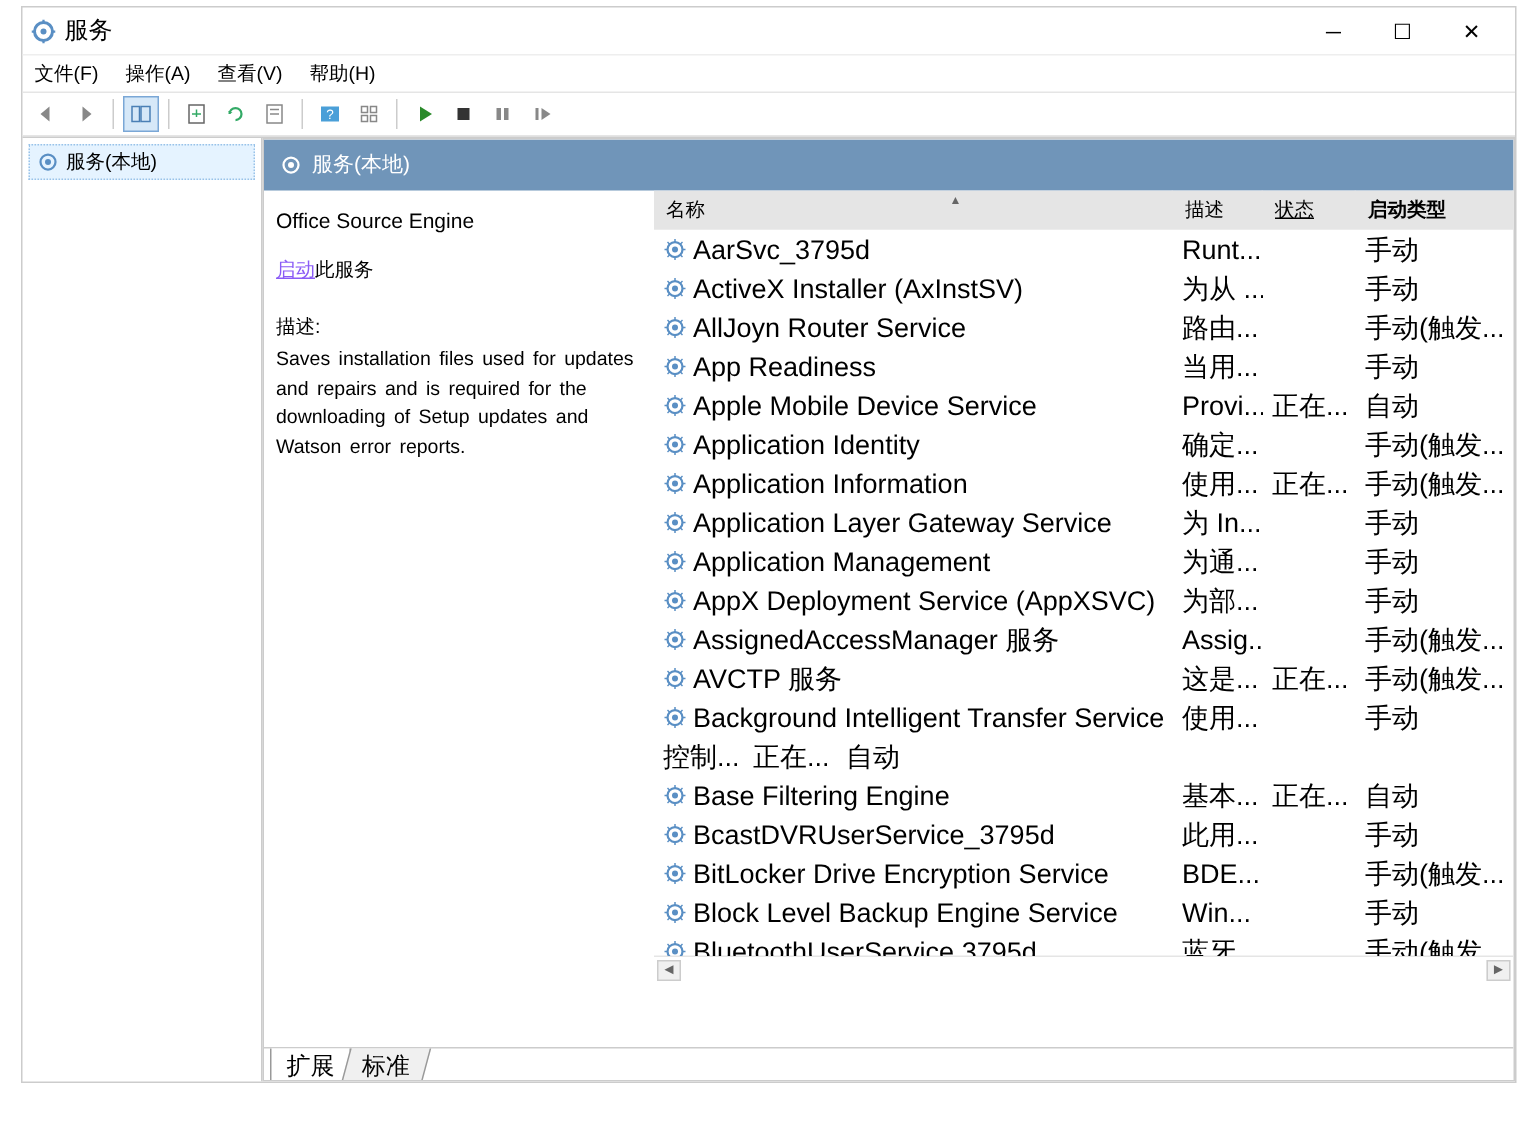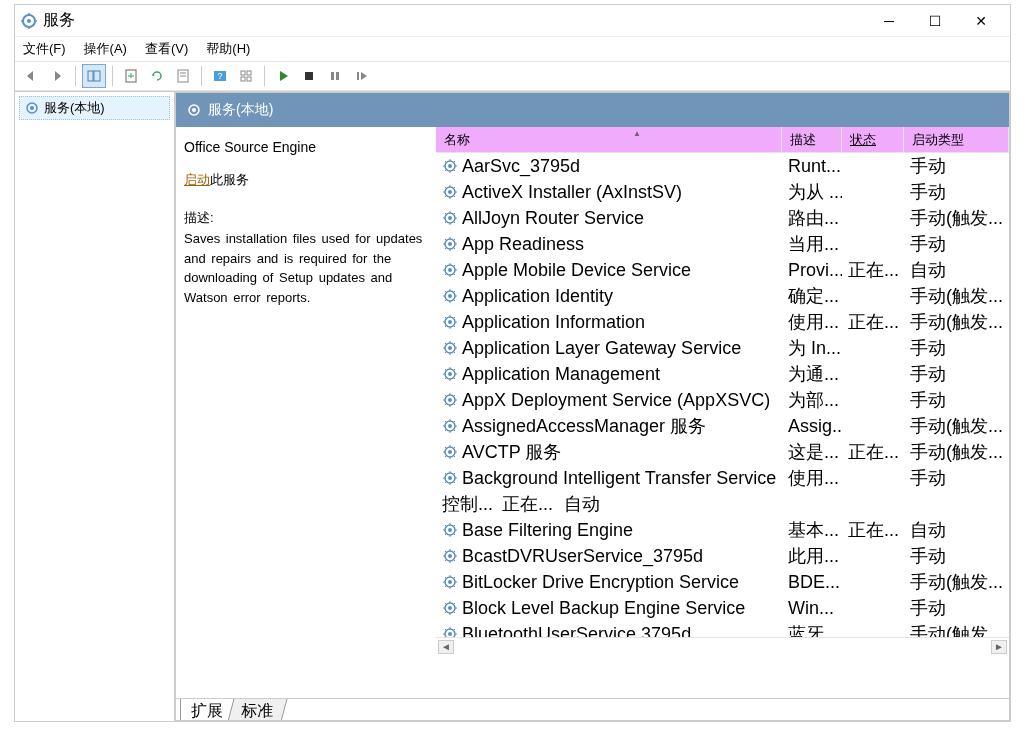--- a/index.html
+++ b/index.html
@@ -17,30 +17,30 @@
     .tsep { width: 1px; height: 20px; background: #ccc; margin: 0 4px; }
     .content { flex: 1; display: flex; border-top: 1px solid #ccc; overflow: hidden; }
     .left-pane { width: 160px; border-right: 1px solid #ccc; padding: 4px; font-size: 13px; }
     .left-item { display: flex; align-items: center; gap: 4px; padding: 2px 4px; background: #e5f3ff; border: 1px dotted #99c2e8; }
     .right-pane { flex: 1; display: flex; flex-direction: column; border: 1px solid #ccc; margin: 0; overflow: hidden; }
     .right-header { height: 34px; background: #7095b9; color: #fff; display: flex; align-items: center; padding: 0 10px; font-size: 14px; gap: 6px; }
     .right-body { flex: 1; display: flex; overflow: hidden; }
     .desc-pane { width: 260px; padding: 12px 8px 8px 8px; font-size: 13px; }
     .desc-pane .svc-name { font-weight: normal; margin-bottom: 16px; font-size: 14px; }
     .desc-pane .start-link { margin-bottom: 20px; }
-    .desc-pane .start-link a { color: #a16207; text-decoration: underline; }
+    .desc-pane .start-link a { color: #8b5cf6; text-decoration: underline; }
     .desc-pane .desc-label { margin-bottom: 2px; }
     .desc-pane .desc-text { line-height: 1.5; word-spacing: 2px; }
     .list-pane { flex: 1; overflow: hidden; position: relative; }
-    .list-header { display: flex; height: 26px; align-items: center; border-bottom: 1px solid #e5e5e5; font-size: 13px; position: sticky; top: 0; background: #f0abfc; }
+    .list-header { display: flex; height: 26px; align-items: center; border-bottom: 1px solid #e5e5e5; font-size: 13px; position: sticky; top: 0; background: #e5e5e5; }
     .lh-col { padding: 0 8px; border-right: 1px solid #e5e5e5; height: 100%; display: flex; align-items: center; position: relative; }
     .lh-name { width: 346px; }
     .lh-desc { width: 60px; }
     .lh-stat { width: 62px; text-decoration: underline; }
-    .lh-start { flex: 1; }
+    .lh-start { flex: 1; font-weight: bold; }
     .lh-name .sort { position: absolute; right: 140px; top: 2px; font-size: 8px; color: #666; }
     .list-rows { overflow-y: scroll; height: 484px; }
     .row { display: flex; height: 26px; align-items: center; font-size: 18px; }
     .row .c-name { width: 346px; padding-left: 6px; display: flex; align-items: center; gap: 4px; white-space: nowrap; overflow: hidden; }
     .row .c-desc { width: 60px; padding: 0 6px; white-space: nowrap; overflow: hidden; }
     .row .c-stat { width: 62px; padding: 0 6px; white-space: nowrap; overflow: hidden; }
     .row .c-start { flex: 1; padding: 0 6px; white-space: nowrap; overflow: hidden; }
     .gear-svg { width: 16px; height: 16px; flex-shrink: 0; }
     .tabs { height: 22px; display: flex; align-items: flex-start; padding-left: 4px; font-size: 16px; border-top: 1px solid #ccc; }
     .tab { padding: 2px 10px; border: 1px solid #999; border-top: none; background: #fff; position: relative; }

